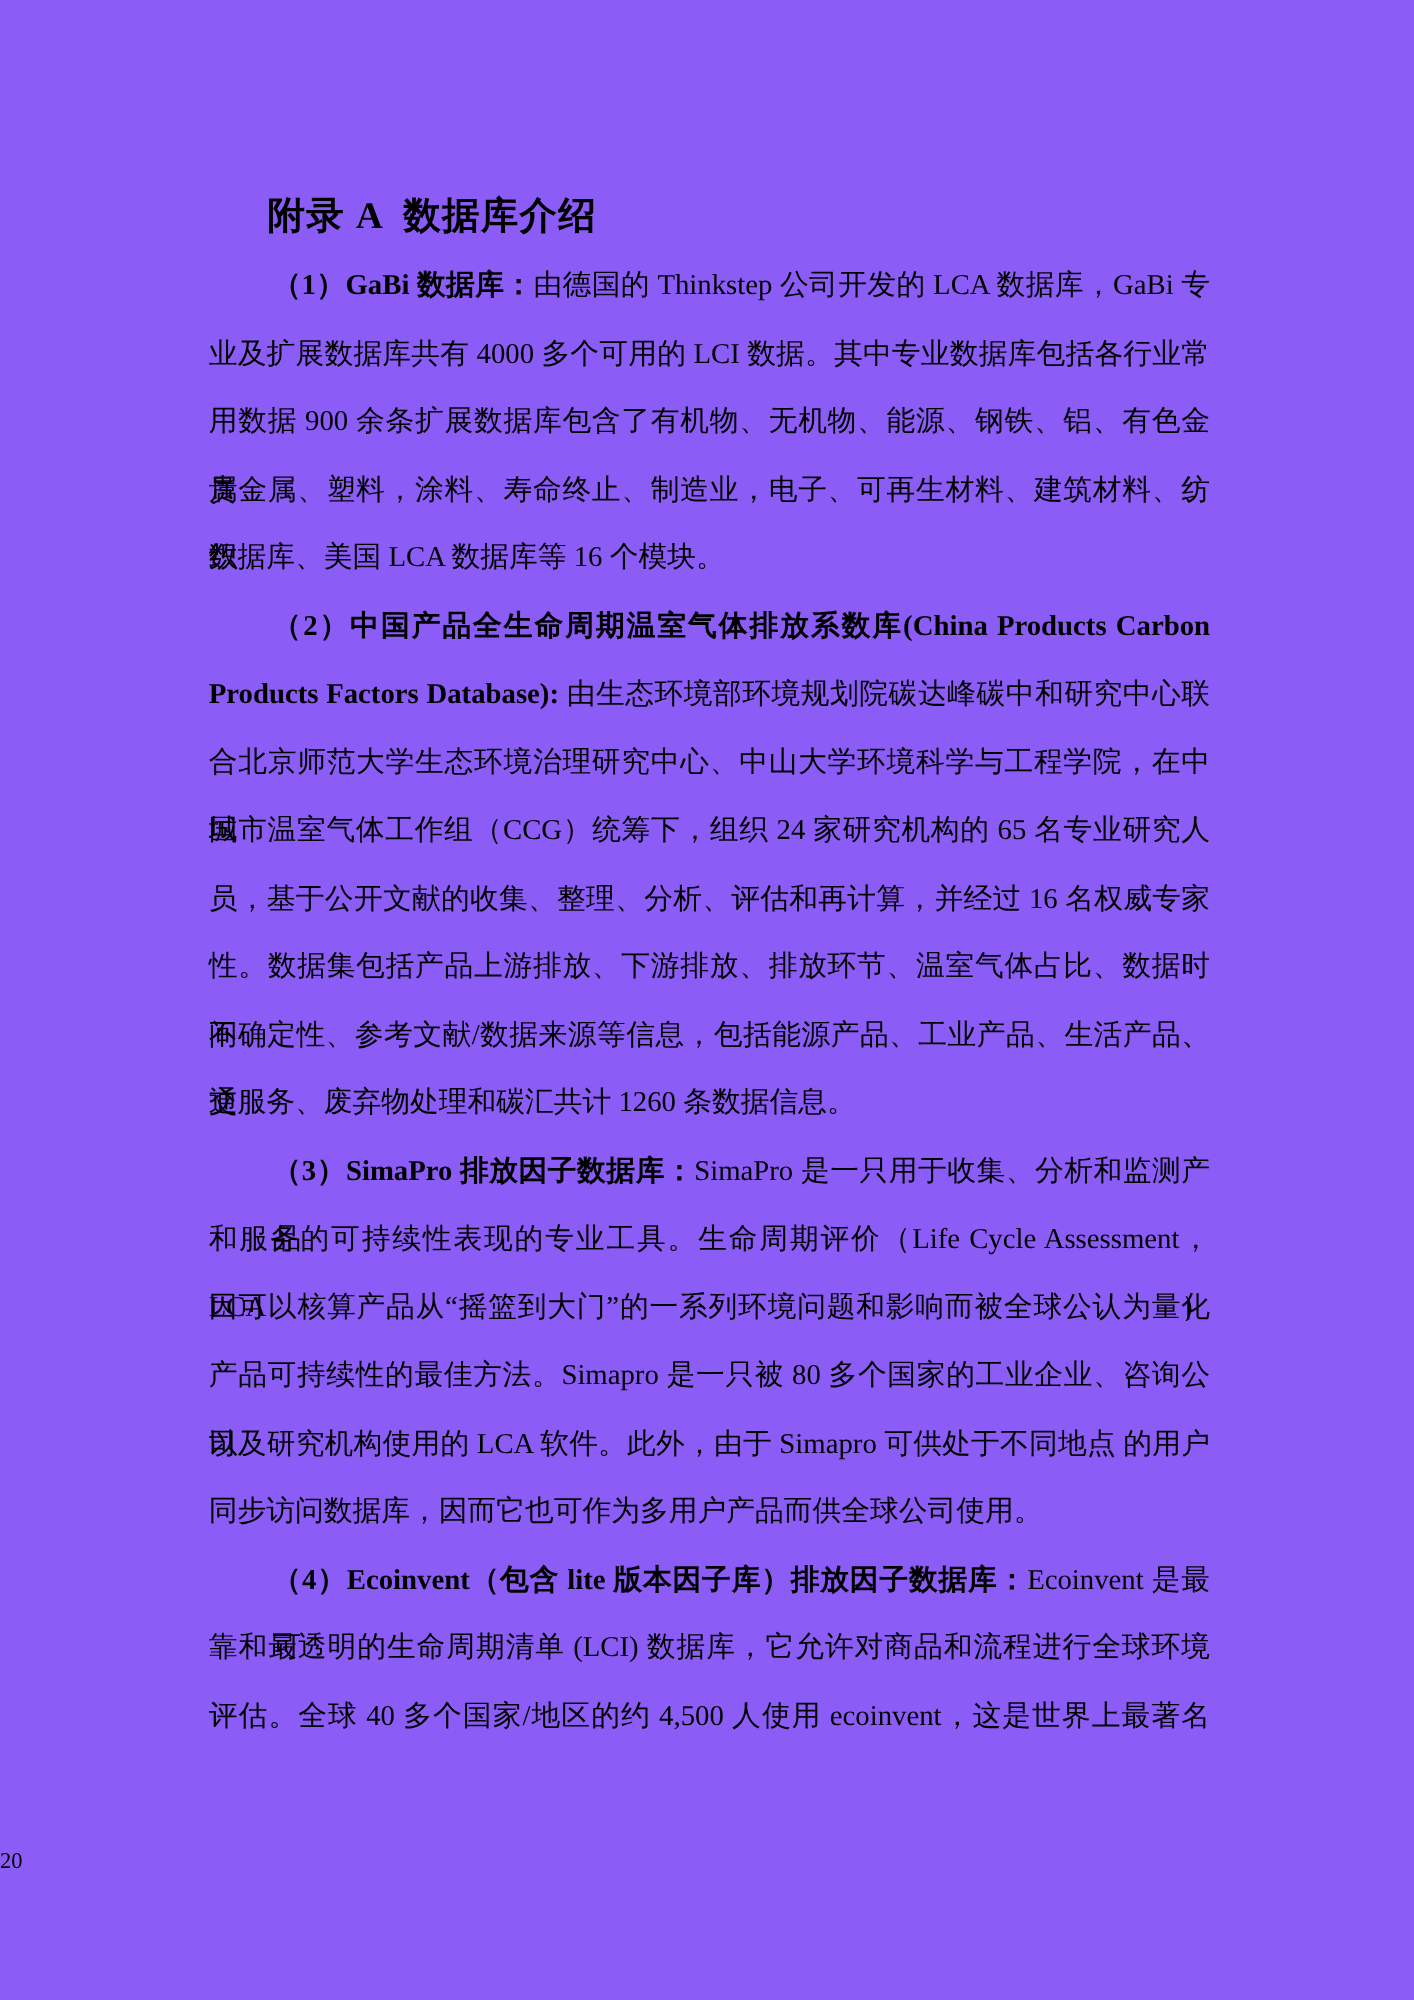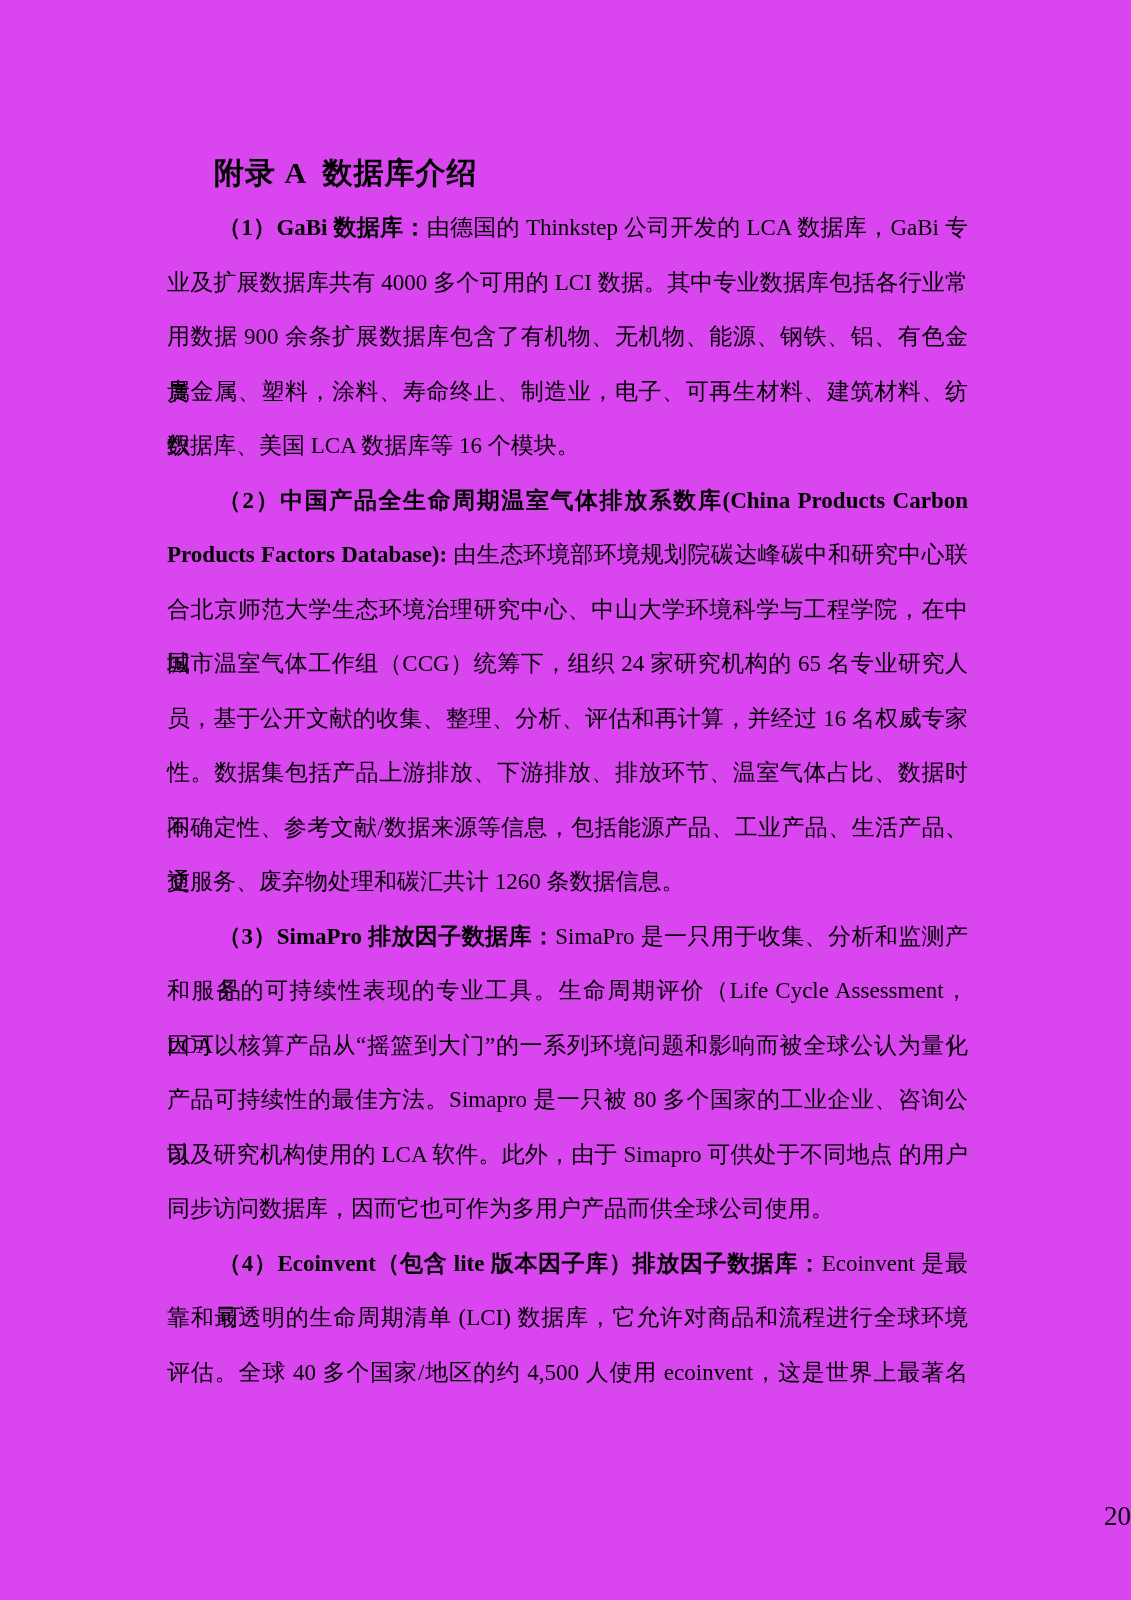--- a/index.html
+++ b/index.html
@@ -5,21 +5,21 @@
   html, body {
     margin: 0;
     padding: 0;
     background: #9b9b9b;
   }
   .page {
     position: relative;
     width: 1131px;
     height: 1600px;
     margin: 0 auto;
-    background: #d946ef;
+    background: #8b5cf6;
     color: #000000;
     font-family: "Liberation Serif", "DejaVu Serif", serif;
     overflow: hidden;
   }
   .doc-title {
     position: absolute;
     left: 167px;
     top: 150px;
     width: 801px;
     box-sizing: border-box;
@@ -54,24 +54,23 @@
     padding-left: 51px;
   }
   .b {
     font-weight: 700;
   }
   .page-footer {
     position: absolute;
     left: 0;
     top: 1474px;
     width: 100%;
-    text-align: right;
-    font-size: 27px;
+    text-align: left;
+    font-size: 18px;
     line-height: 28px;
-    margin-top: 28px;
   }
 </style>
 </head>
 <body>
 
 <div class="page">
   <div class="doc-title">附录 A &nbsp;数据库介绍</div>
 
   <div class="doc-body">
       <div class="line indent"><span class="b">（1）GaBi 数据库：</span><span>由德国的 Thinkstep 公司开发的 LCA 数据库，GaBi 专</span></div>

